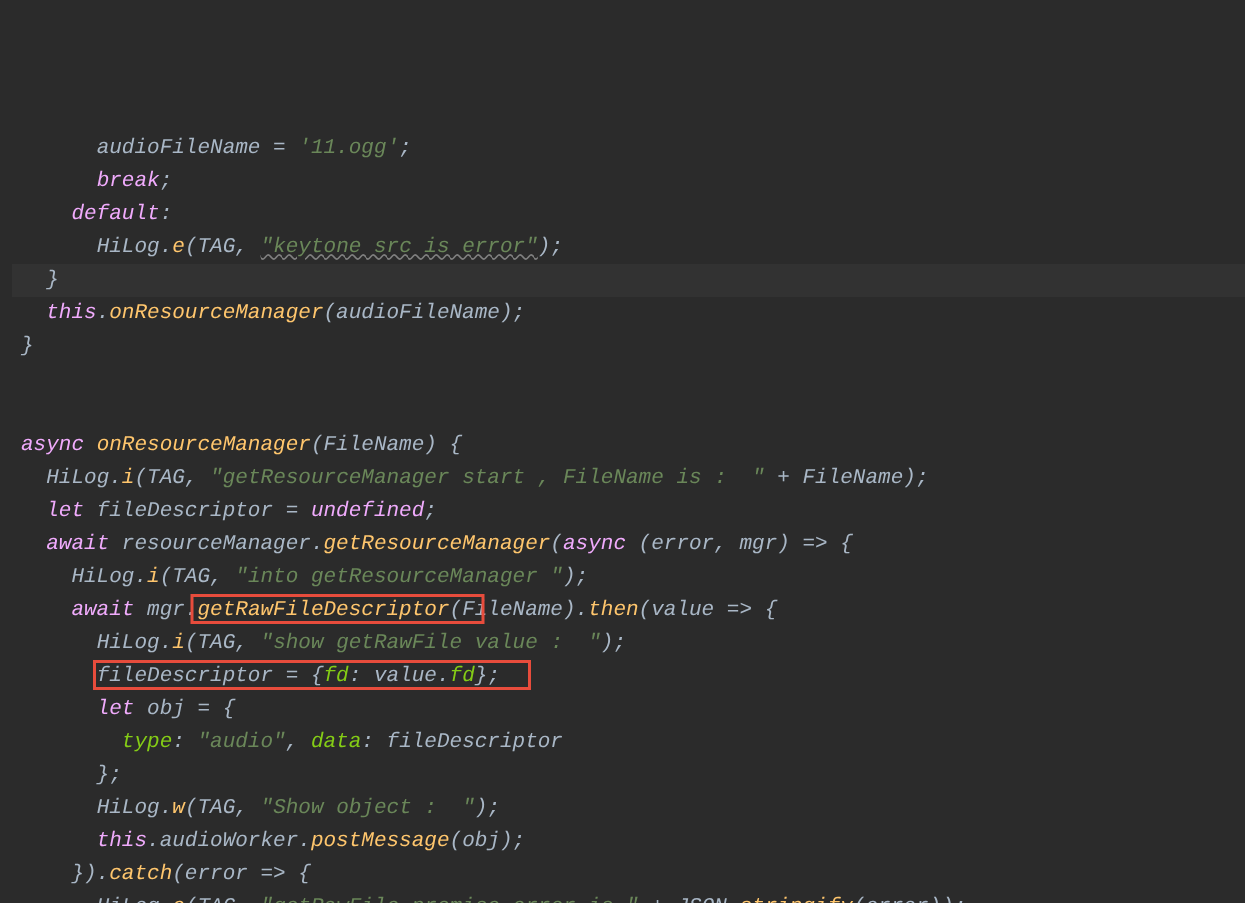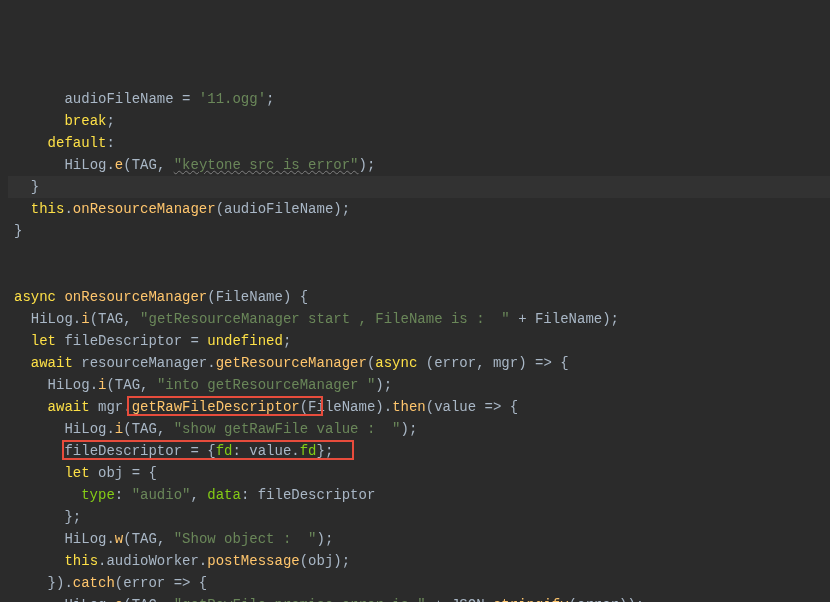--- a/index.html
+++ b/index.html
@@ -8,24 +8,24 @@
       font-family:"Consolas","Monaco","Courier New",monospace;
       font-size:14px;
       line-height:22px;
       color:#a9b7c6;
       width:830px;
       height:602px;
       overflow:hidden;
       white-space:pre;
     }
     .editor { padding:0 0 0 8px; position:relative; }
-    .line { position:relative; padding-left:6px; height:22px; }
+    .line { position:relative; padding-left:6px; height:22px;font-style:italic; }
     .highlighted { background:#323232; }
     
-    .kw   { color:#fde047; }   
+    .kw   { color:#f0abfc; }   
     .fn   { color:#ffc66d; }   
     .prop { color:#84cc16; }   
     .str  { color:#6a8759; }
     .pun  { color:#a9b7c6; }
     .ident{ color:#a9b7c6; }
     .wave { text-decoration:underline wavy #808080; text-decoration-thickness:1px; }
     
     .hl-box {
       position:absolute;
       border:2px solid #e74c3c;

